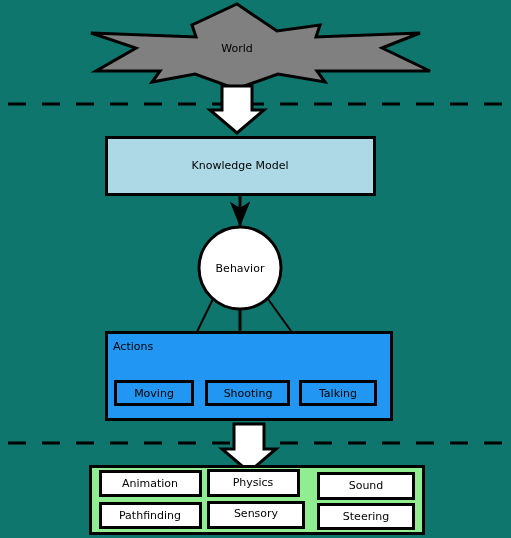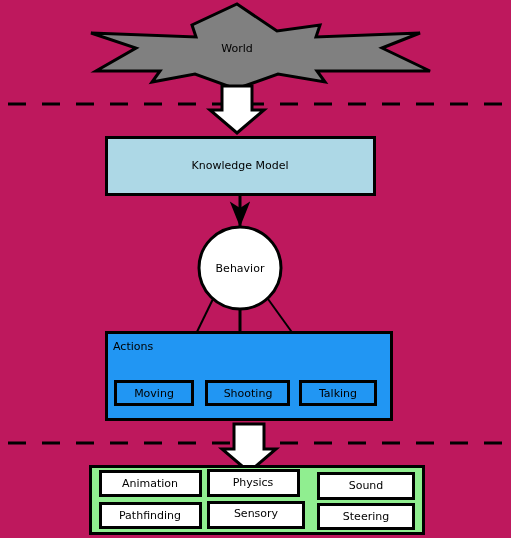--- a/index.html
+++ b/index.html
@@ -7,21 +7,21 @@
     padding: 0;
     background: #ffffff;
   }
   body {
     font-family: "DejaVu Sans", sans-serif;
   }
   #diagram-root {
     position: relative;
     width: 511px;
     height: 538px;
-    background: #be185d;
+    background: #0f766e;
     overflow: hidden;
   }
   #diagram-svg {
     position: absolute;
     top: 0;
     left: 0;
     width: 511px;
     height: 538px;
   }
   .lbl {

